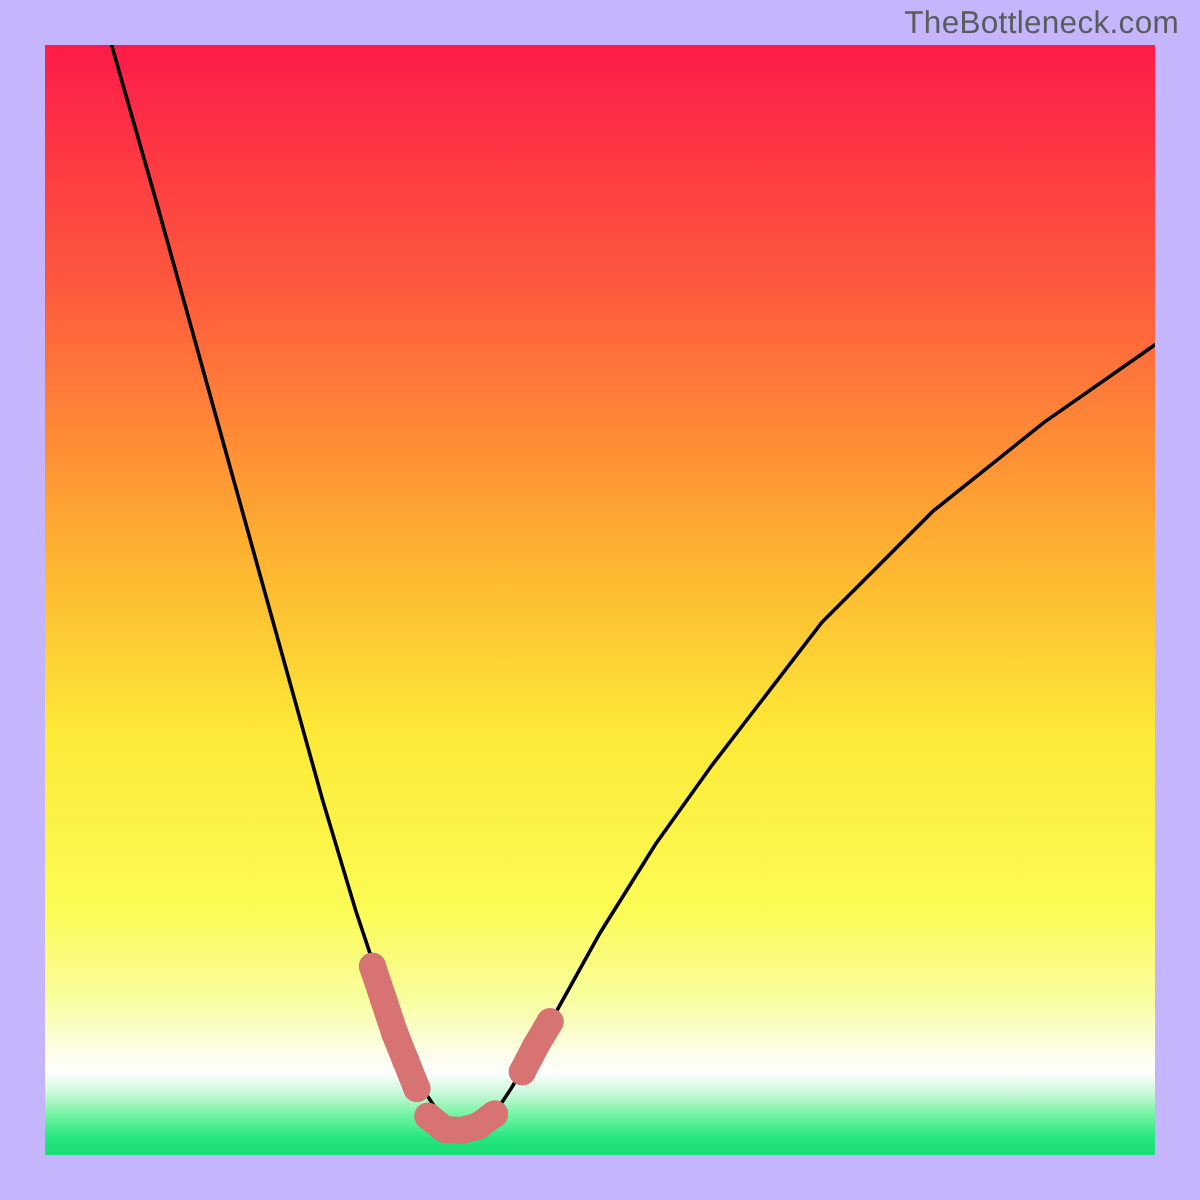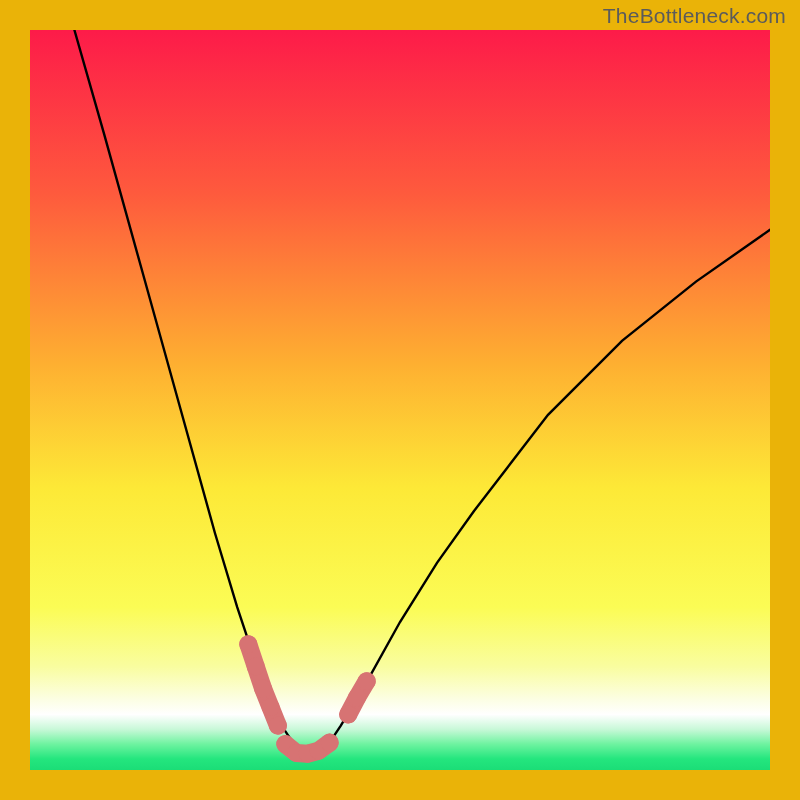--- a/index.html
+++ b/index.html
@@ -8,21 +8,21 @@
     width: 800px;
     height: 800px;
     overflow: hidden;
     background: #000;
     font-family: Arial, Helvetica, sans-serif;
   }
   .frame {
     position: absolute;
     top: 0; left: 0;
     width: 800px; height: 800px;
-    background: #eab308;
+    background: #c4b5fd;
   }
   .plot {
     position: absolute;
     top: 30px;
     left: 30px;
     width: 740px;
     height: 740px;
     overflow: hidden;
   }
   .watermark {

